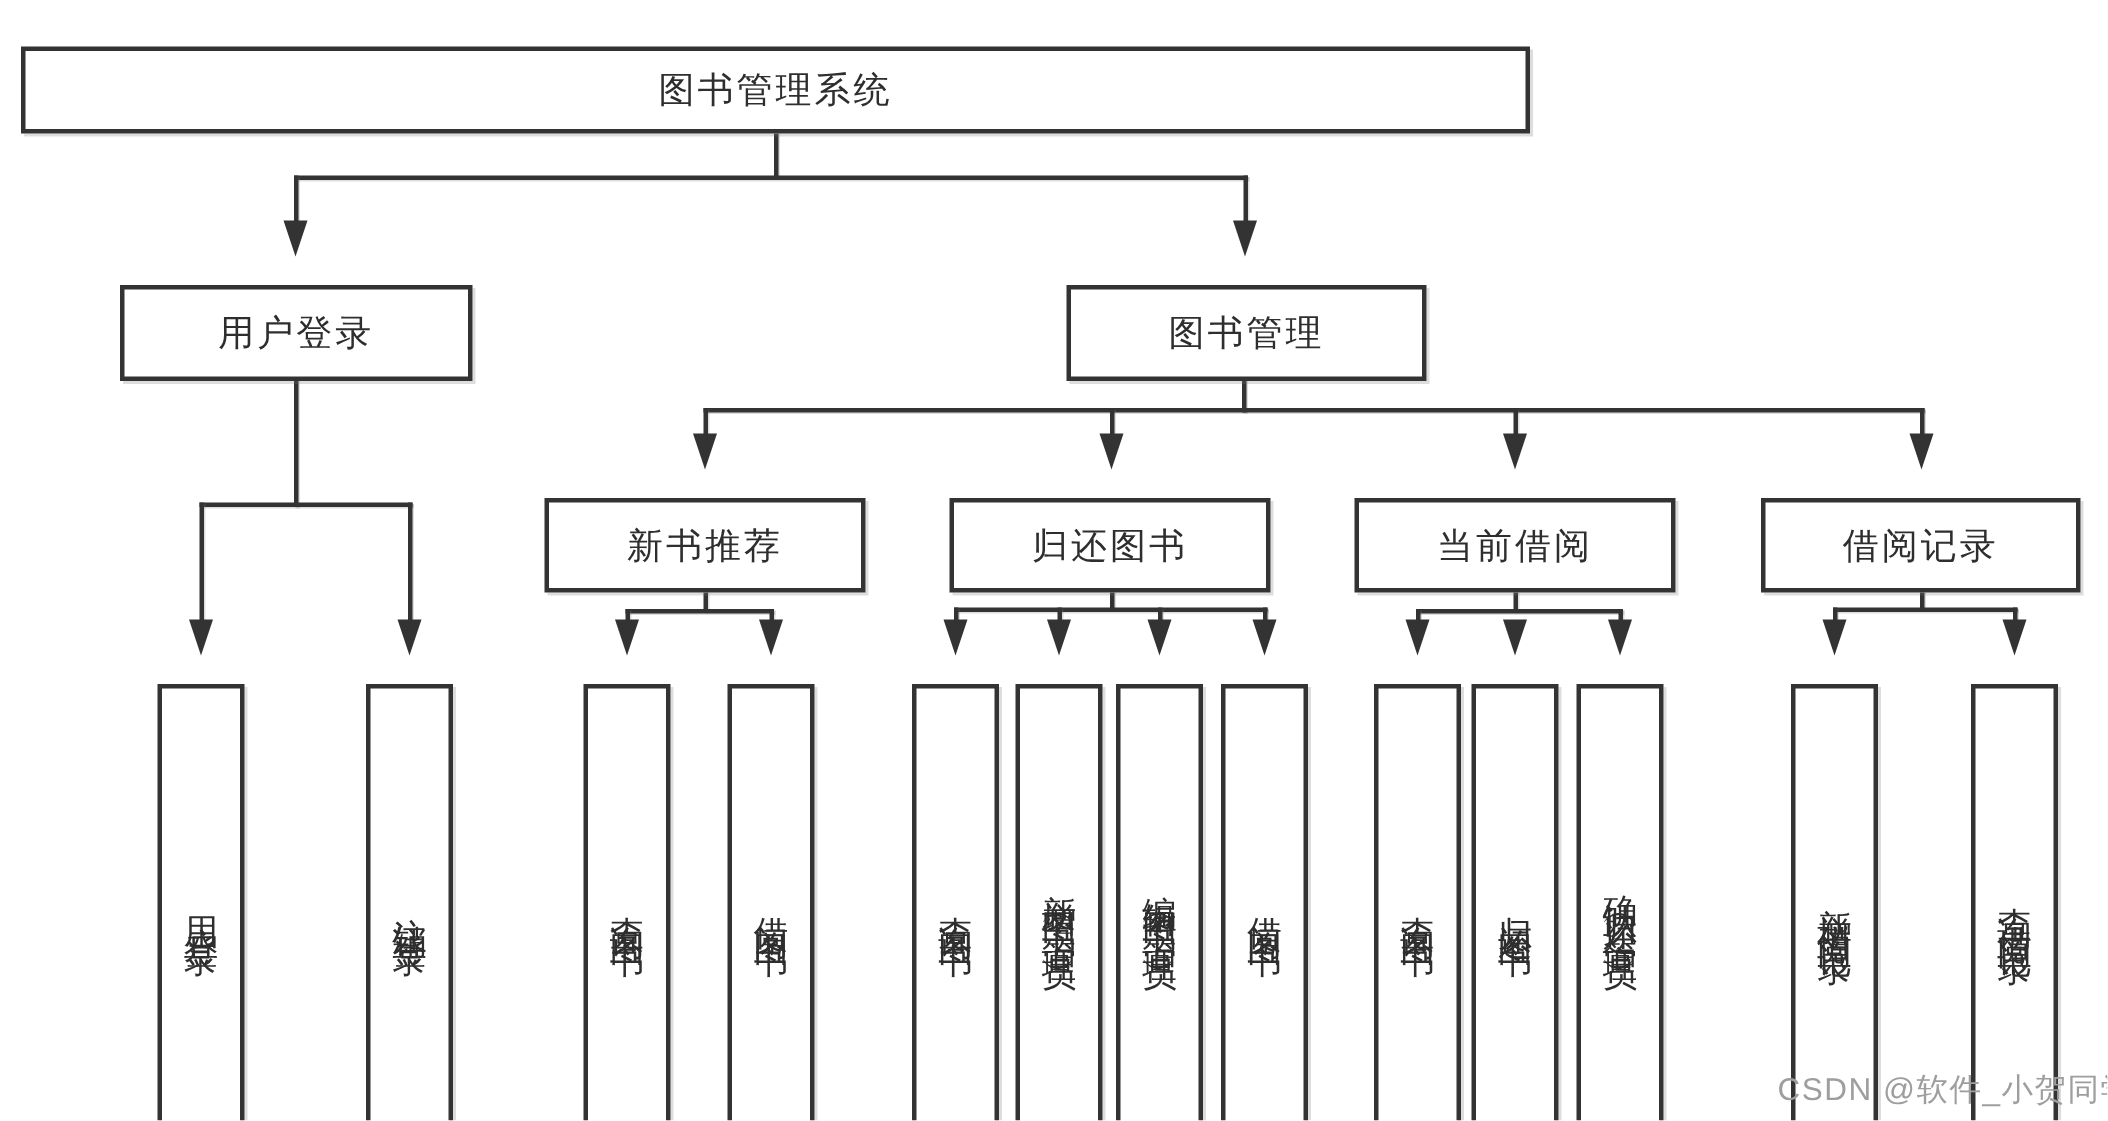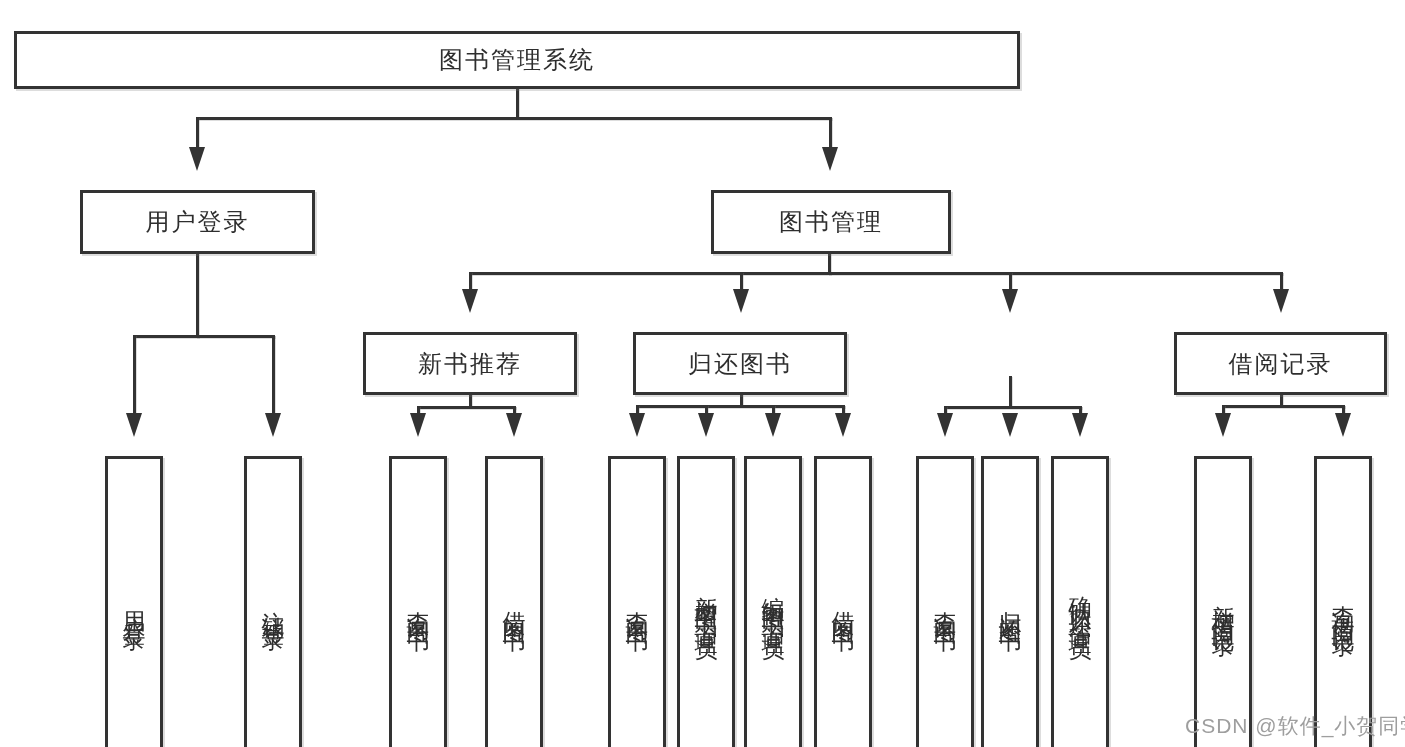--- a/index.html
+++ b/index.html
@@ -107,20 +107,23 @@
   <div class="node" style="left:711px;top:171px;width:240px;height:64px">
     <span class="lbl">图书管理</span>
   </div>
 
   <div class="node" style="left:363px;top:313px;width:214px;height:63px">
     <span class="lbl">新书推荐</span>
   </div>
   <div class="node" style="left:633px;top:313px;width:214px;height:63px">
     <span class="lbl">归还图书</span>
   </div>
+  <div class="node" style="left:903px;top:313px;width:214px;height:63px">
+    <span class="lbl">当前借阅</span>
+  </div>
   <div class="node" style="left:1174px;top:313px;width:213px;height:63px">
     <span class="lbl">借阅记录</span>
   </div>
 
   <div class="node leaf" style="left:105px;top:437px;width:58px;height:298px">
     <span class="lbl">用户登录</span>
   </div>
   <div class="node leaf" style="left:244px;top:437px;width:58px;height:298px">
     <span class="lbl">注销登录</span>
   </div>

